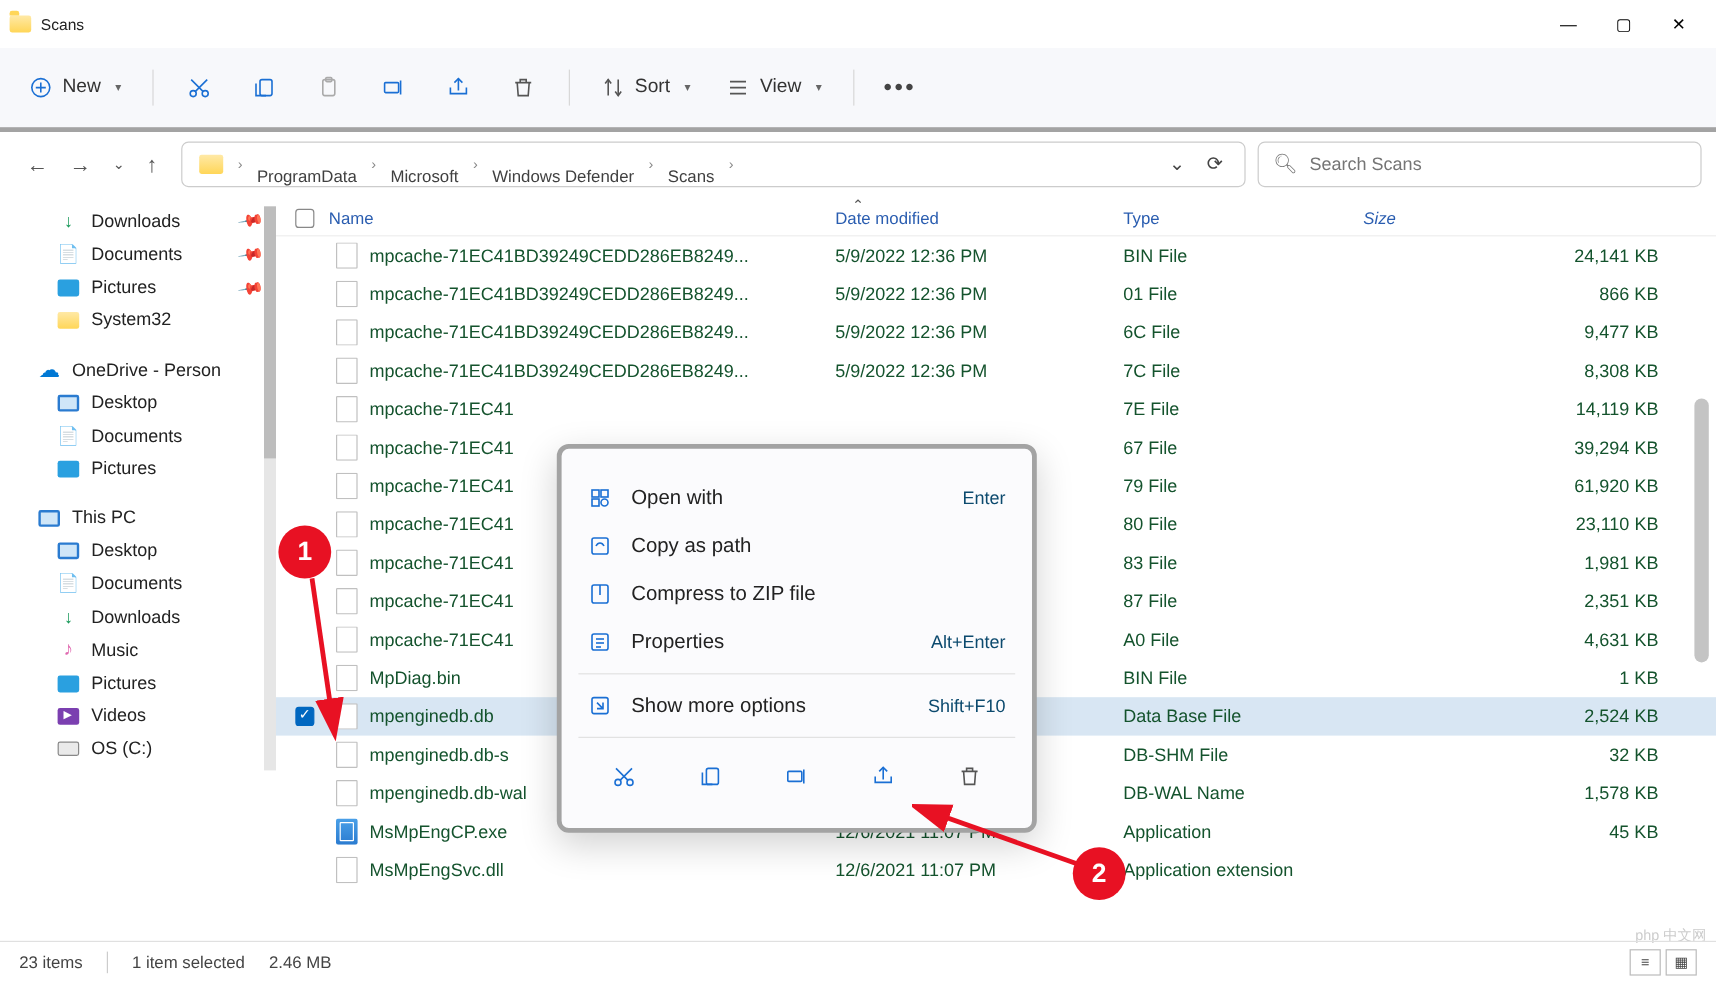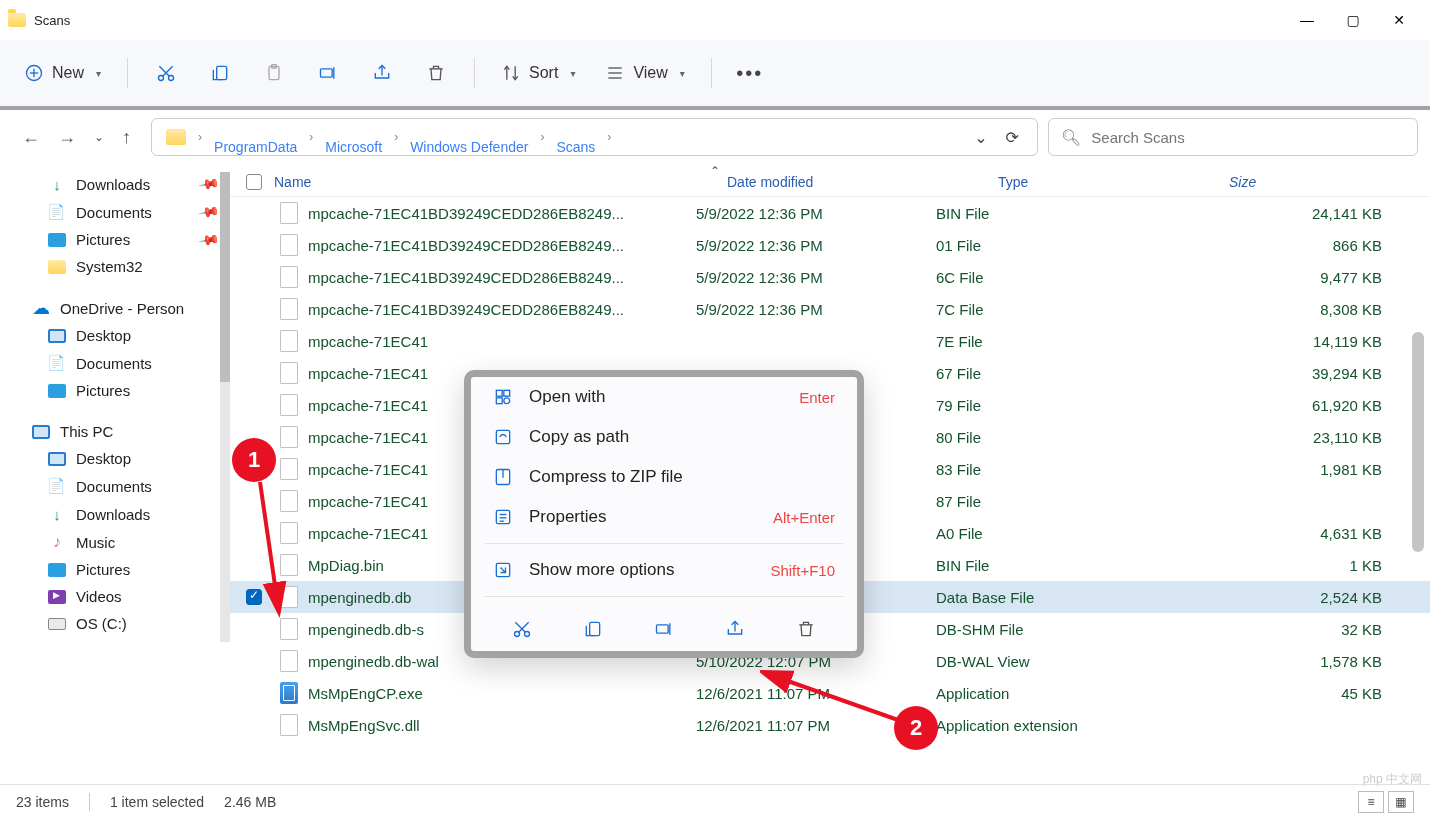--- a/index.html
+++ b/index.html
@@ -20,61 +20,61 @@
 .tbsep { width: 1px; height: 30px; background: #d8d8d8; margin: 0 6px; }
 .svgicon { width: 20px; height: 20px; stroke: #1a6fd4; fill: none; stroke-width: 1.6; }
 .caret { font-size: 10px; color: #666; margin-left: 4px; }
 
 
 .navrow { height: 54px; display: flex; align-items: center; padding: 8px 12px; gap: 10px; }
 .navbtns { display: flex; align-items: center; gap: 18px; padding: 0 10px; color: #555; }
 .navbtns span { font-size: 18px; }
 .addrbar { flex: 1; height: 38px; border: 1px solid #ccc; border-radius: 6px; display: flex; align-items: center; padding: 0 8px; gap: 6px; }
 .addrbar .folder-icn { width: 20px; height: 16px; background: linear-gradient(#ffe9a6,#ffd658); border-radius: 2px; margin: 0 6px; }
-.crumb { font-size: 14px; color: #3b82f6; padding: 4px 6px; margin-top: 20px; }
+.crumb { font-size: 14px; color: #404040; padding: 4px 6px; margin-top: 20px; }
 .chev { color: #888; font-size: 12px; }
 .addr-right { margin-left: auto; display: flex; align-items: center; gap: 18px; color: #444; padding-right: 10px; }
 .searchbox { width: 370px; height: 38px; border: 1px solid #ccc; border-radius: 6px; display: flex; align-items: center; padding: 0 12px; gap: 10px; color: #777; }
 .searchbox input { border: none; outline: none; font-size: 15px; color: #ec4899; flex: 1; }
 
 
 .bodyrow { display: flex; height: 640px; }
 .sidebar { width: 230px; padding-top: 6px; overflow: hidden; position: relative; }
 .sbitem { display: flex; align-items: center; gap: 10px; padding: 5px 12px 5px 48px; font-size: 15px; color: #222; white-space: nowrap; }
 .sbitem.toplevel { padding-left: 32px; }
 .sbicon { width: 18px; height: 18px; display: inline-flex; align-items: center; justify-content: center; }
 .pin { margin-left: auto; color: #8a8a8a; font-size: 14px; transform: rotate(35deg); }
 .sbgap { height: 14px; }
 .sbscroll { position: absolute; right: 0; top: 8px; width: 10px; height: 470px; background: #e6e6e6; }
 .sbscroll .thumb { position: absolute; top: 0; width: 10px; height: 210px; background: #bdbdbd; }
 
 
 .filelist { flex: 1; position: relative; }
-.cols { display: grid; grid-template-columns: 450px 240px 200px 1fr; padding: 10px 18px 6px 16px; color: #2a5db0; font-size: 14px; border-bottom: 1px solid #eee; gap: 31px; }
+.cols { display: grid; grid-template-columns: 450px 240px 200px 1fr; padding: 10px 18px 6px 16px; color: #2a5db0; font-size: 14px; border-bottom: 1px solid #eee; }
 .cols .name { display: flex; align-items: center; gap: 12px; }
 .cols .size { text-align: left; font-style: italic; }
 .checkbox { width: 16px; height: 16px; border: 1.5px solid #888; border-radius: 3px; }
 .sortarrow { position: absolute; top: 0; left: 480px; color: #555; font-size: 12px; }
 .row { display: grid; grid-template-columns: 450px 240px 200px 1fr; padding: 5px 18px 5px 16px; font-size: 15px; color: #14532d; align-items: center; }
 .row.selected { background: #d8e6f3; }
 .row .nm { display: flex; align-items: center; gap: 10px; white-space: nowrap; overflow: hidden; }
 .row .nm .chkhold { width: 24px; display: flex; justify-content: flex-start; }
 .row.selected .checkbox { background: #0067c0; border-color: #0067c0; position: relative; }
 .row.selected .checkbox:after { content: "✓"; position: absolute; color: #fff; font-size: 12px; top: -2px; left: 2px; }
 .ficon { width: 18px; height: 22px; border: 1px solid #c0c0c0; background: #fff; border-radius: 1px; position: relative; flex-shrink: 0; }
 .ficon.app { border: none; background: linear-gradient(#4aa0e8,#2a7bd0); border-radius: 2px; }
 .ficon.app:after { content:""; position:absolute; inset:3px; border:1px solid #fff; border-radius:1px; }
 .sz { text-align: right; padding-right: 30px; }
 .filescroll { position: absolute; right: 6px; top: 8px; width: 12px; height: 500px; }
 .filescroll .thumb { position: absolute; top: 160px; width: 12px; height: 220px; background: #c4c4c4; border-radius: 6px; }
 
 
-.ctxmenu { position: absolute; left: 464px; top: 370px; width: 400px; background: #fbfbfd; border: 7px solid #a3a3a3; border-radius: 10px; box-shadow: 0 10px 30px rgba(0,0,0,0.18); padding: 0 6px; z-index: 50; }
+.ctxmenu { position: absolute; left: 464px; top: 370px; width: 400px; background: #fbfbfd; border: 4px solid #a3a3a3; border-radius: 10px; box-shadow: 0 10px 30px rgba(0,0,0,0.18); padding: 21px 6px; z-index: 50; }
 .ctxitem { display: flex; align-items: center; gap: 16px; padding: 10px 16px; font-size: 17px; color: #222; }
-.ctxitem .short { margin-left: auto; color: #ef4444; font-size: 15px; }
+.ctxitem .short { margin-left: auto; color: #0c4a6e; font-size: 15px; }
 .ctxdiv { height: 1px; background: #e2e2e2; margin: 6px 8px; }
 .ctxrow { display: flex; justify-content: space-around; padding: 8px 10px 4px; }
 .ctxrow .cicon { width: 36px; height: 36px; display: flex; align-items: center; justify-content: center; }
 
 
 .anno-circle { position: absolute; width: 44px; height: 44px; background: #e81123; border-radius: 50%; display: flex; align-items: center; justify-content: center; color: #fff; font-size: 22px; font-weight: bold; z-index: 60; }
 .anno1 { left: 232px; top: 438px; }
 .anno2 { left: 894px; top: 706px; }
 .arrow { position: absolute; z-index: 55; }
 
@@ -393,20 +393,21 @@
           <div class="sz">1,981 KB</div>
         </div>
         <div class="row">
           <div class="nm">
             <span class="chkhold"></span>
             <span class="ficon"></span>
             <span>mpcache-71EC41</span>
           </div>
           <div></div>
           <div>87 File</div>
+          <div class="sz">2,351 KB</div>
         </div>
         <div class="row">
           <div class="nm">
             <span class="chkhold"></span>
             <span class="ficon"></span>
             <span>mpcache-71EC41</span>
           </div>
           <div></div>
           <div>A0 File</div>
           <div class="sz">4,631 KB</div>
@@ -443,21 +444,21 @@
           <div>DB-SHM File</div>
           <div class="sz">32 KB</div>
         </div>
         <div class="row">
           <div class="nm">
             <span class="chkhold"></span>
             <span class="ficon"></span>
             <span>mpenginedb.db-wal</span>
           </div>
           <div>5/10/2022 12:07 PM</div>
-          <div>DB-WAL View</div>
+          <div>DB-WAL Name</div>
           <div class="sz">1,578 KB</div>
         </div>
         <div class="row">
           <div class="nm">
             <span class="chkhold"></span>
             <span class="ficon app"></span>
             <span>MsMpEngCP.exe</span>
           </div>
           <div>12/6/2021 11:07 PM</div>
           <div>Application</div>

